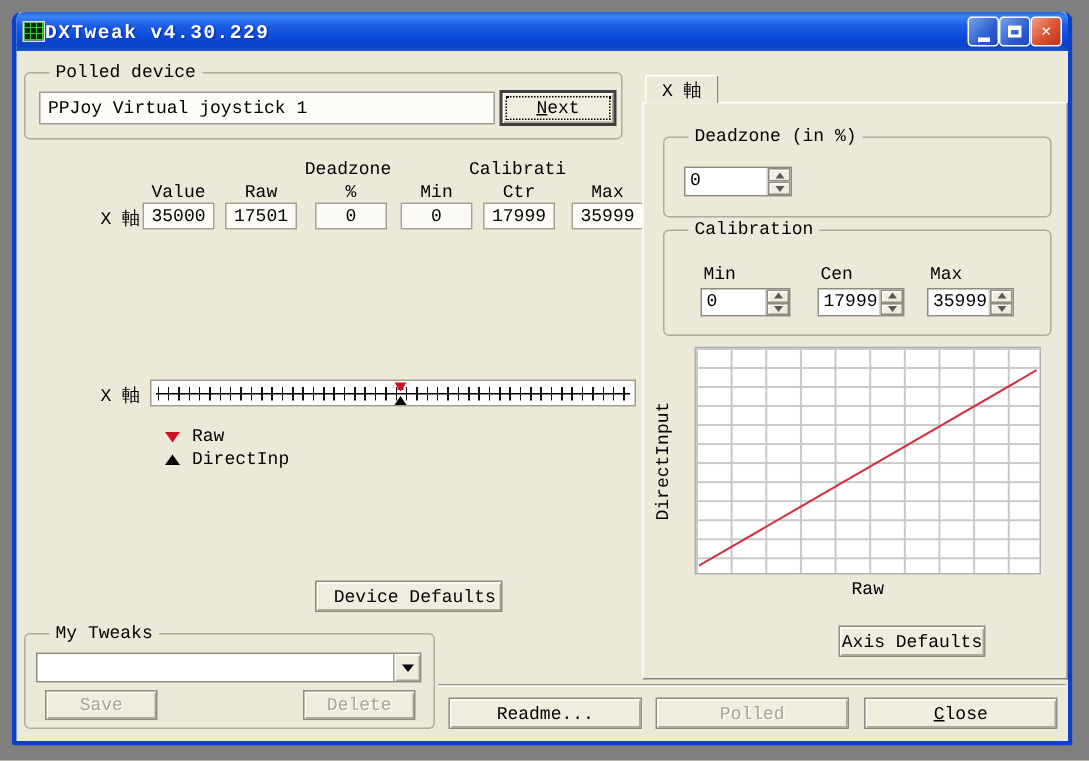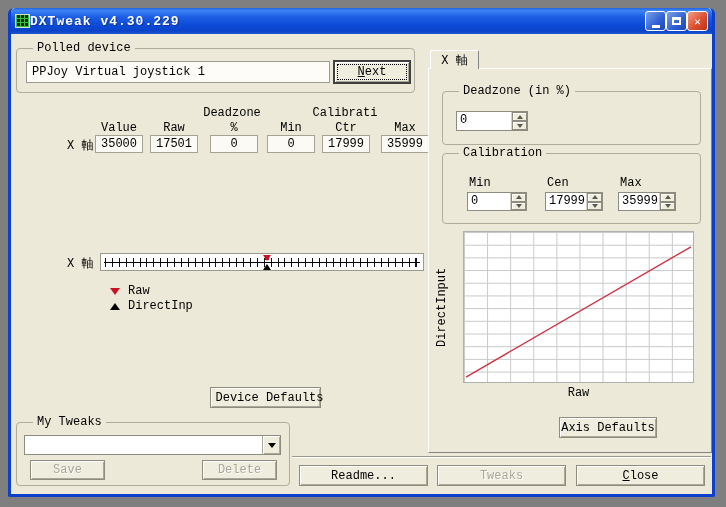--- a/index.html
+++ b/index.html
@@ -217,21 +217,21 @@
     </div>
     <div class="legend-item" style="left:99px;top:250px;">
       <span class="tri-down"></span>
       <span>Raw</span>
     </div>
     <div class="legend-item" style="left:99px;top:265px;">
       <span class="tri-up"></span>
       <span>DirectInp</span>
     </div>
 
-    <div class="btn" style="left:199px;top:353px;width:111px;height:21px;padding-left:8px;">Device Defaults</div>
+    <div class="btn" style="left:199px;top:353px;width:125px;height:21px;padding-left:8px;">Device Defaults</div>
 
     <div class="groupbox" style="left:5px;top:388px;width:274px;height:64px;">
       <span class="gb-label">My Tweaks</span>
     </div>
     <div class="combo" style="left:13px;top:401px;width:257px;height:20px;">
       <span class="combo-text"></span>
       <span class="combo-btn">
           <span></span>
         </span>
     </div>
@@ -286,17 +286,17 @@
       <svg viewBox="0 0 231 152" preserveAspectRatio="none">
         <line x1="2" y1="147" x2="229" y2="15" stroke="#CC3344" stroke-width="1.4"></line>
       </svg>
     </div>
     <div class="graph-xlabel">Raw</div>
 
     <div class="btn" style="left:548px;top:383px;width:98px;height:21px;">Axis Defaults</div>
 
     <div class="separator"></div>
     <div class="btn" style="left:288px;top:431px;width:129px;height:21px;">Readme...</div>
-    <div class="btn disabled" style="left:426px;top:431px;width:129px;height:21px;">Tweaks</div>
+    <div class="btn disabled" style="left:426px;top:431px;width:129px;height:21px;">Polled</div>
     <div class="btn" style="left:565px;top:431px;width:129px;height:21px;"><u>C</u>lose</div>
 
   </div>
 </div>
 
 </body></html>

